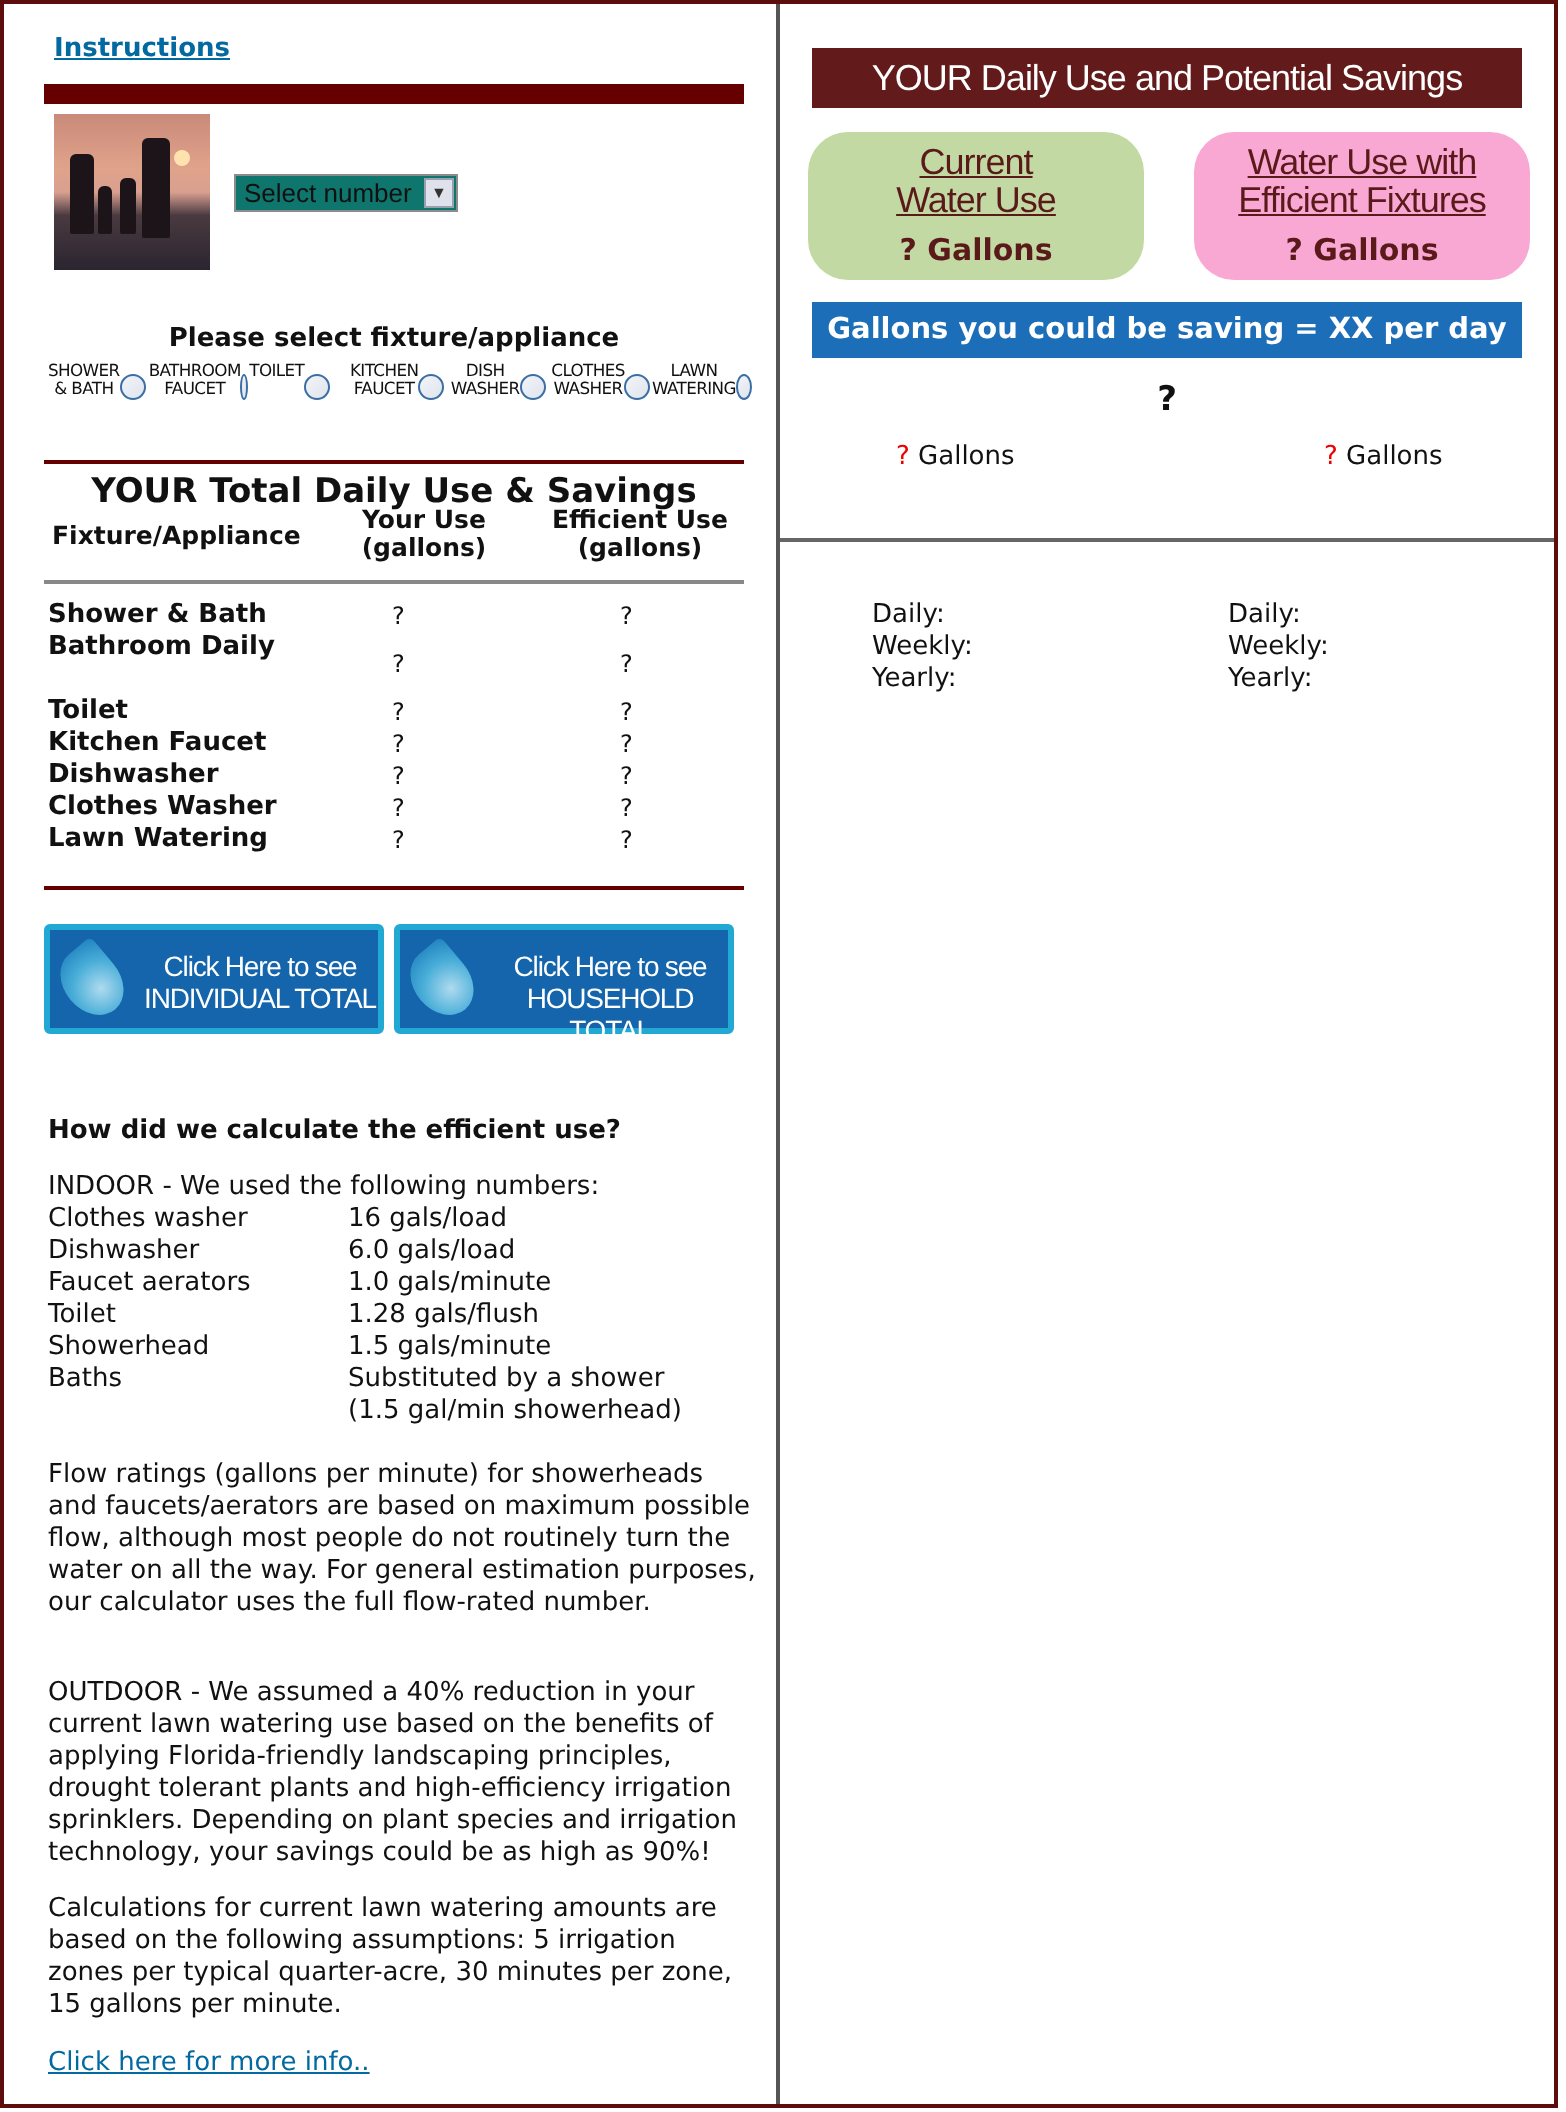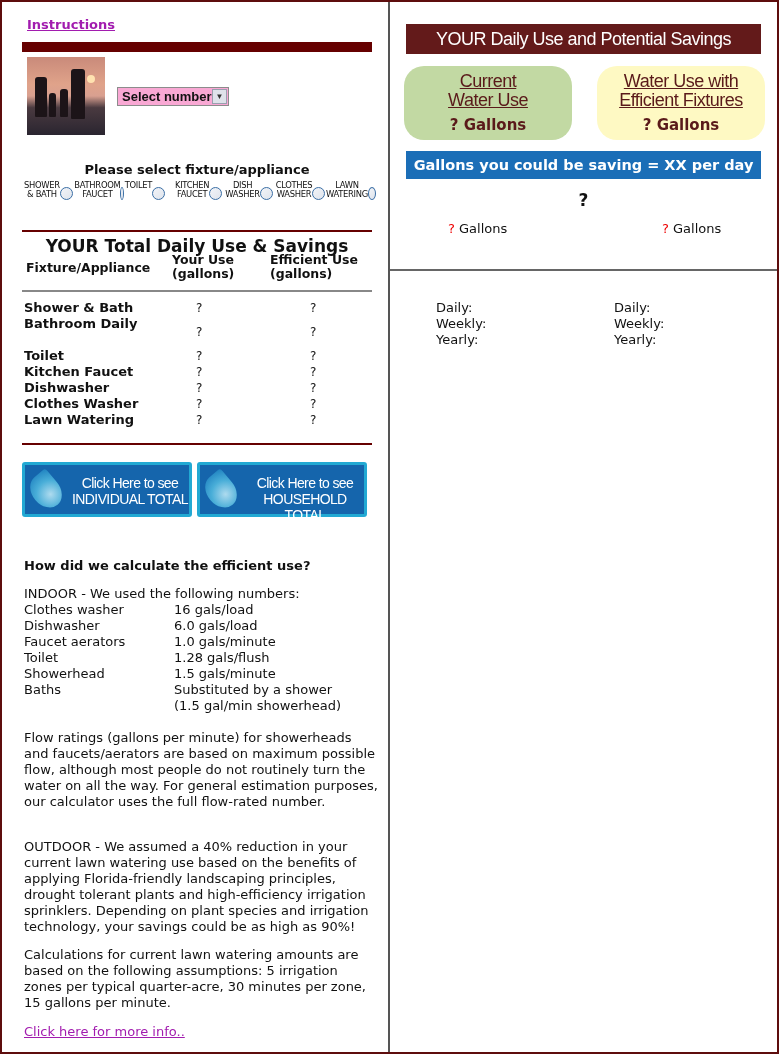--- a/index.html
+++ b/index.html
@@ -7,55 +7,55 @@
   body { font-family: "DejaVu Sans", sans-serif; color: #111; position: relative; }
 
   .frame {
     position: absolute; left: 0; top: 0; width: 779px; height: 1054px;
     border: 2px solid #5e0d0d; border-left: 2px solid #5e0d0d;
   }
   .col-left { position: absolute; left: 2px; top: 2px; width: 386px; height: 1050px; }
   .divider-v { position: absolute; left: 388px; top: 2px; width: 2px; height: 1050px; background: #555; }
   .col-right { position: absolute; left: 390px; top: 2px; width: 387px; height: 1050px; }
 
-  a.link { color: #a21caf; text-decoration: underline; cursor: pointer; }
+  a.link { color: #0369a1; text-decoration: underline; cursor: pointer; }
   .instructions { position: absolute; left: 25px; top: 15px; font-size: 13px; font-weight: bold; color: #1a1acc; }
 
   .maroon-bar { position: absolute; left: 20px; top: 40px; width: 350px; height: 10px; background: #660000; }
 
   .photo {
     position: absolute; left: 25px; top: 55px; width: 78px; height: 78px;
     background: linear-gradient(180deg, #c98a7a 0%, #e0a38a 35%, #d9a090 50%, #4a3a40 65%, #2a2530 100%);
     overflow: hidden;
   }
   .photo .sun { position: absolute; left: 60px; top: 18px; width: 8px; height: 8px; border-radius: 50%; background: #ffe2b0; }
   .photo .fig { position: absolute; background: #1c1418; border-radius: 3px 3px 1px 1px; }
 
   .hh-label { position: absolute; left: 113px; top: 56px; width: 220px; font-size: 12.5px; font-weight: bold; line-height: 14px; }
   .select {
     position: absolute; left: 115px; top: 85px; width: 112px; height: 19px;
-    border: 1px solid #8c8c8c; background: #f9a8d4; font-size: 13px; font-family: "Liberation Sans", sans-serif;
-    padding-left: 4px; line-height: 17px; font-weight: bold;
+    border: 1px solid #8c8c8c; background: #0f766e; font-size: 13px; font-family: "Liberation Sans", sans-serif;
+    padding-left: 4px; line-height: 17px;
   }
   .select .arrow {
     position: absolute; right: 1px; top: 1px; width: 15px; height: 15px; background: #dfe2ea; border: 1px solid #9aa0b0;
     font-size: 8px; text-align: center; line-height: 13px; color: #333;
   }
 
   .fix-title { position: absolute; left: 20px; top: 160px; width: 350px; text-align: center; font-size: 13px; font-weight: bold; }
   .fixtures { position: absolute; left: 22px; top: 179px; width: 352px; display: flex; justify-content: space-between; }
   .fixture { width: 50px; display: flex; flex-direction: row; align-items: center; }
   .fixture .lbl { font-size: 8.4px; line-height: 9px; text-align: center; height: 20px; letter-spacing: -0.3px; }
   .radio { width: 13px; height: 13px; border: 1px solid #3a6ea5; border-radius: 50%; background: linear-gradient(135deg, #f2f4f8, #dfe4ec); margin-top: 4px; }
 
   .hr-maroon { position: absolute; left: 20px; height: 2px; width: 350px; background: #660000; }
   .hr-gray { position: absolute; left: 20px; height: 2px; width: 350px; background: #888; }
 
   .tot-title { position: absolute; left: 20px; top: 234px; width: 350px; text-align: center; font-size: 17px; font-weight: bold; }
-  .th { position: absolute; font-size: 12.5px; font-weight: bold; line-height: 14px; }
+  .th { position: absolute; font-size: 12.5px; font-weight: bold; text-align: center; line-height: 14px; }
 
   .row { position: absolute; left: 22px; width: 350px; font-size: 13px; font-weight: bold; line-height: 16px; }
   .row .val { position: absolute; font-size: 12px; font-weight: normal; }
 
   .btn {
     position: absolute; top: 460px; width: 170px; height: 55px; border-radius: 3px;
     background: #1565ac; border: 3px solid #22a9d3; cursor: pointer;
     color: #fff; font-family: "Liberation Sans", sans-serif; font-size: 14px; line-height: 16px; letter-spacing: -0.6px;
   }
   .btn .drop {
@@ -78,21 +78,21 @@
     position: absolute; left: 16px; top: 22px; width: 355px; height: 30px; background: #631a1a; color: #fff;
     font-family: "Liberation Sans", sans-serif; font-size: 18px; text-align: center; line-height: 30px; letter-spacing: -0.5px;
   }
   .pill {
     position: absolute; top: 64px; width: 168px; height: 74px; border-radius: 20px; text-align: center;
     font-family: "Liberation Sans", sans-serif; color: #5a1a1a;
   }
   .pill .t { font-size: 18px; line-height: 19px; margin-top: 6px; letter-spacing: -0.5px; text-decoration: underline; }
   .pill .g { font-family: "DejaVu Sans", sans-serif; font-weight: bold; font-size: 15px; margin-top: 6px; color: #5a1a1a; }
   .pill.cur { left: 14px; background: #c2d9a3; }
-  .pill.eff { left: 207px; background: #fef9c3; }
+  .pill.eff { left: 207px; background: #f9a8d4; }
 
   .save-bar {
     position: absolute; left: 16px; top: 149px; width: 355px; height: 28px; background: #1b6eb7; color: #fff;
     font-size: 14.5px; font-weight: bold; text-align: center; line-height: 28px;
   }
   .qmark { position: absolute; left: 0; width: 387px; top: 188px; text-align: center; font-size: 17px; font-weight: bold; }
   .gal { position: absolute; top: 219px; font-size: 13px; }
   .gal .q { color: #e00; }
   .hr-right { position: absolute; left: 0; top: 267px; width: 387px; height: 2px; background: #666; }
 

